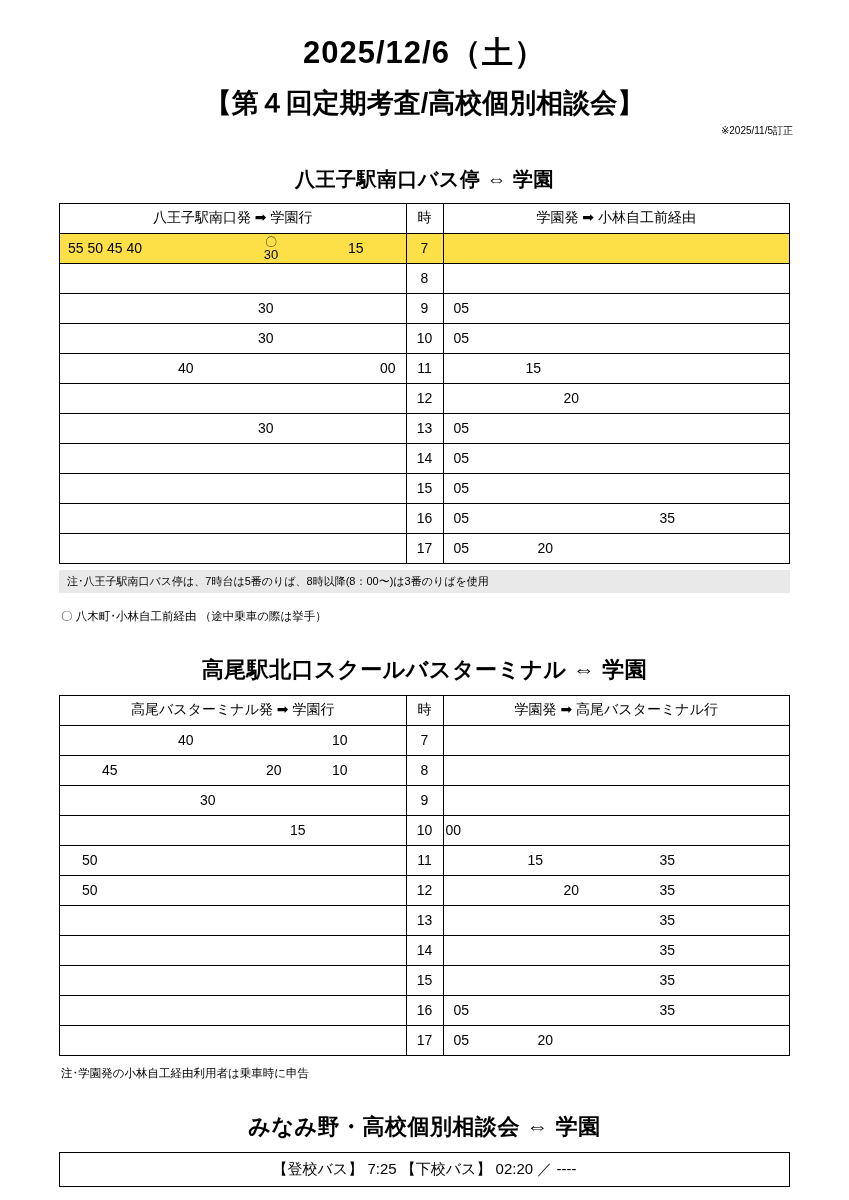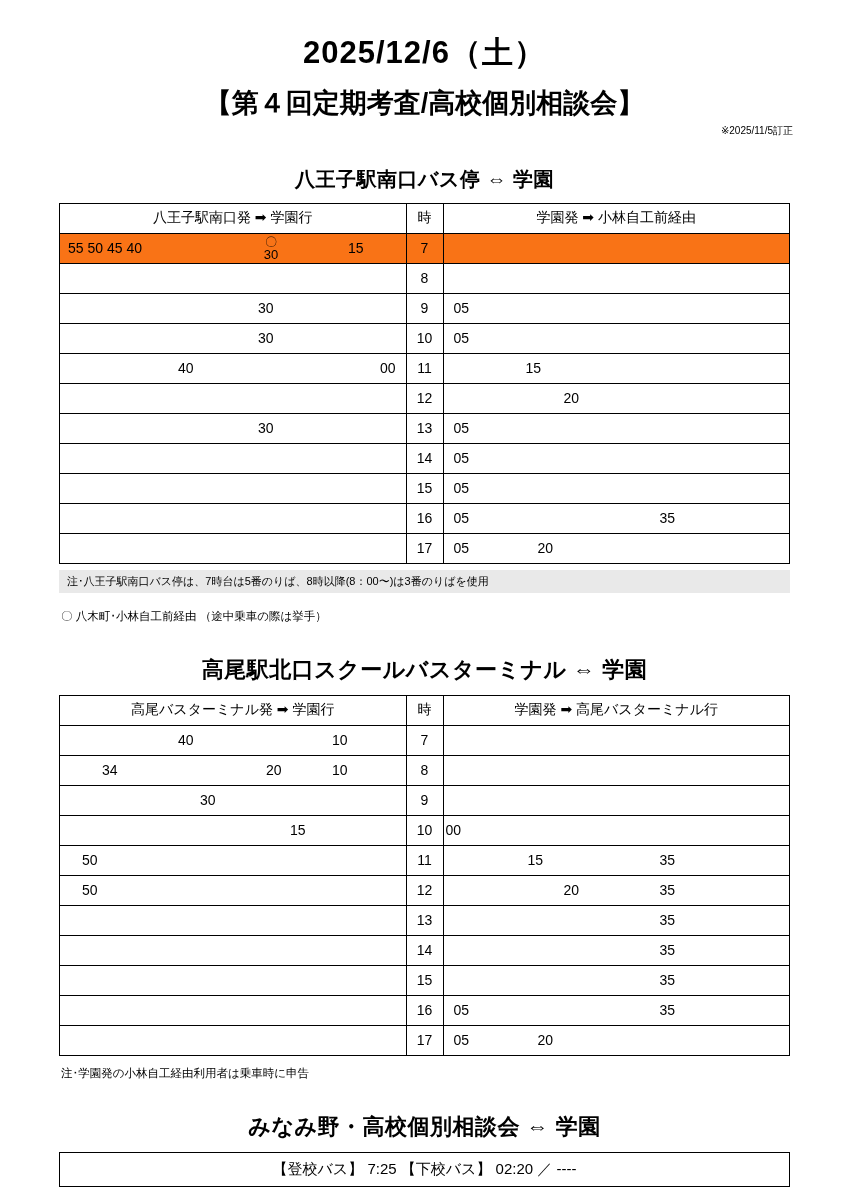--- a/index.html
+++ b/index.html
@@ -89,21 +89,21 @@
     height: 29px;
   }
   .dep-cell .m, .arr-cell .m {
     position: absolute;
     top: 50%;
     transform: translateY(-50%);
     font-size: 14px;
     white-space: nowrap;
   }
   .row-shaded td {
-    background: #f97316;
+    background: #fde047;
   }
   .circ {
     position: absolute;
     top: 50%;
     transform: translateY(-50%);
     text-align: center;
     line-height: 1.0;
     font-size: 13px;
   }
   .circ .o { display: block; font-size: 12px; }
@@ -305,21 +305,21 @@
         <span class="m" style="left:272px;">10</span>
       </td>
       <td class="hour-col">7</td>
       <td class="arr-cell" colspan="3">
         <span class="m" style="left:10px;"></span>
       </td>
     </tr>
 
     <tr>
       <td class="dep-cell" colspan="3">
-        <span class="m" style="left:42px;">34</span>
+        <span class="m" style="left:42px;">45</span>
         <span class="m" style="left:206px;">20</span>
         <span class="m" style="left:272px;">10</span>
       </td>
       <td class="hour-col">8</td>
       <td class="arr-cell" colspan="3">
         <span class="m" style="left:10px;"></span>
       </td>
     </tr>
 
     <tr>

